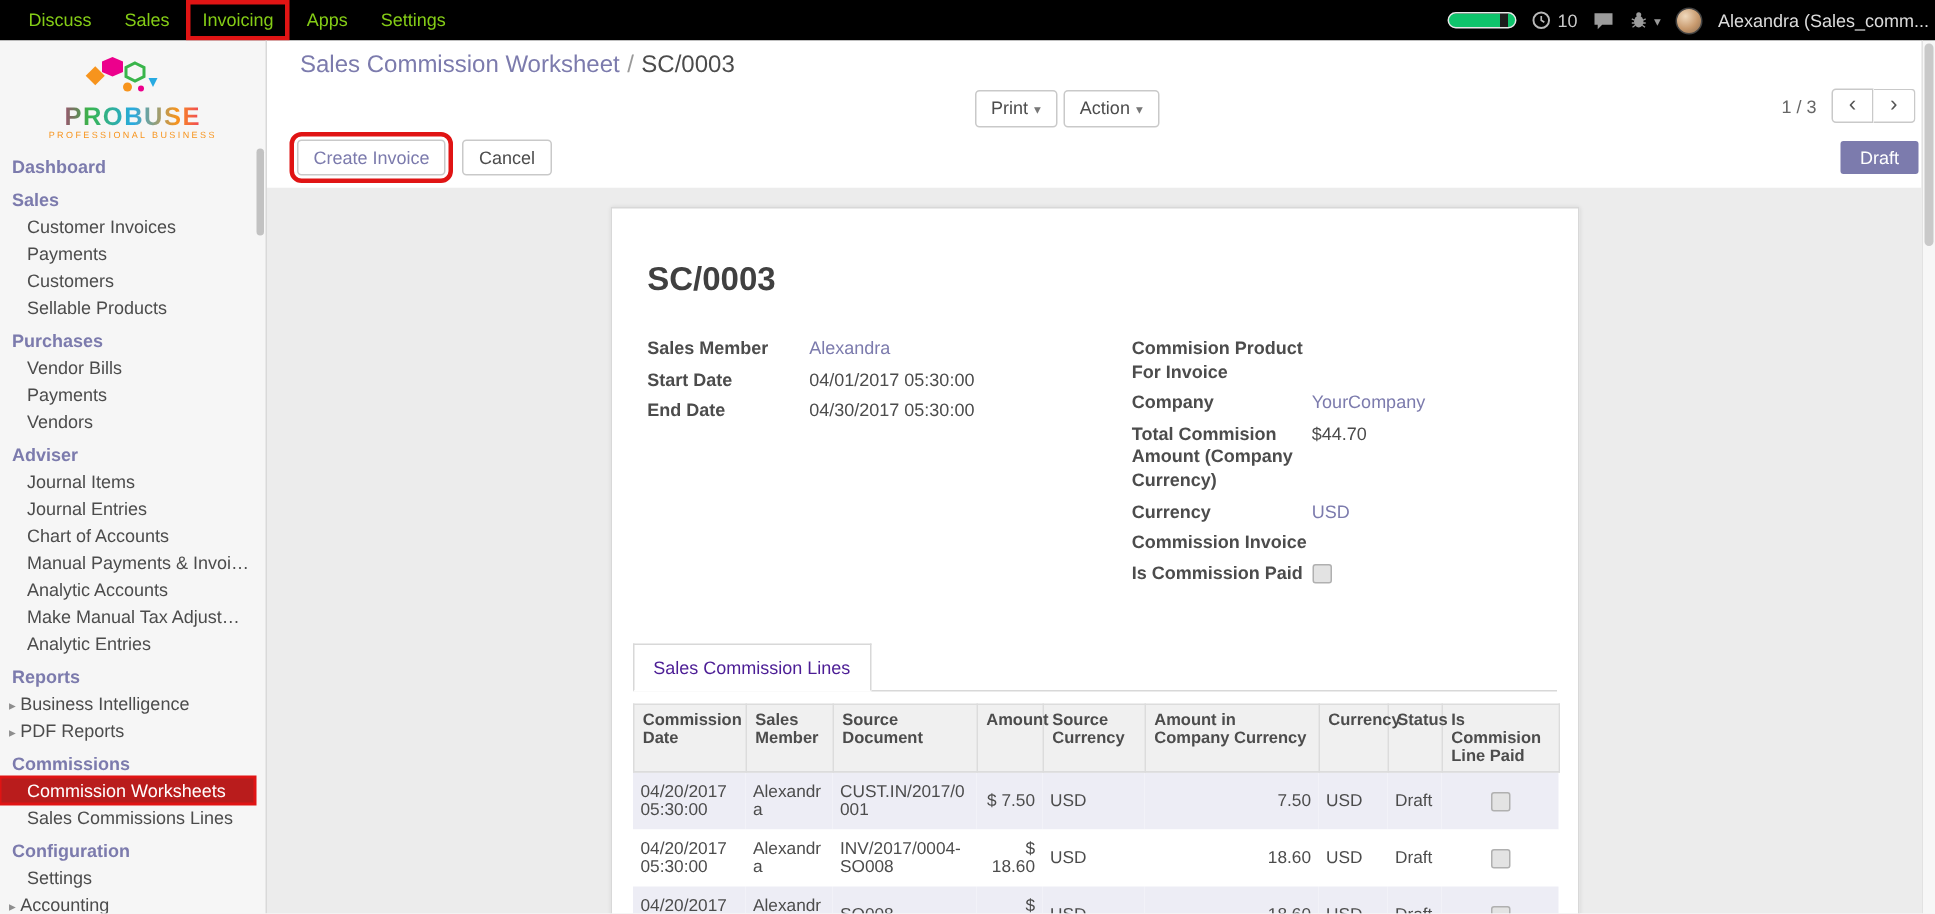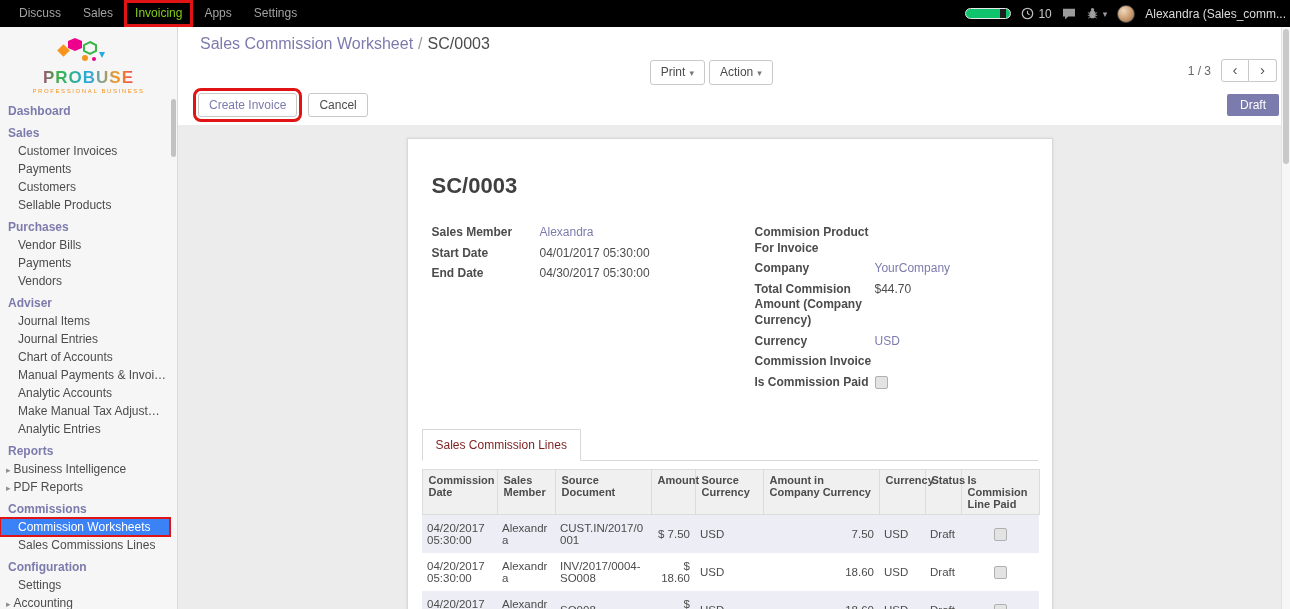--- a/index.html
+++ b/index.html
@@ -6,21 +6,21 @@
   html,body { margin:0; padding:0; }
   body {
     width:1290px; height:609px; overflow:hidden; position:relative;
     font-family:"Liberation Sans", sans-serif; font-size:12px; color:#4c4c4c;
     background:#fff;
   }
 
   
   .topbar { height:27px; background:#000; display:flex; align-items:stretch; }
   .tb-menu { display:flex; padding-left:8px; }
-  .tb-item { padding:0 11px; line-height:27px; font-size:12px; color:#a3a3a3; cursor:pointer; white-space:nowrap; }
+  .tb-item { padding:0 11px; line-height:27px; font-size:12px; color:#84cc16; cursor:pointer; white-space:nowrap; }
   .tb-item.active { color:#84cc16; outline:3px solid #e01414; outline-offset:-3px; }
   .tb-right { margin-left:auto; display:flex; align-items:center; gap:10px; padding-right:4px; }
   .pill { width:46px; height:11px; border-radius:6px; border:1px solid #e9e9e9;
           background:linear-gradient(90deg,#0fc46c 0 78%,#1d1d1d 78% 90%,#0fc46c 90%); }
   .tb-ico { display:flex; align-items:center; gap:4px; color:#b9b9b9; cursor:pointer; }
   .tb-count { color:#c9c9c9; font-size:12px; }
   .tb-caret { color:#9a9a9a; font-size:9px; }
   .avatar { width:18px; height:18px; border-radius:50%;
             background:radial-gradient(circle at 35% 30%, #f0d9bd 0%, #c89a6e 55%, #8a6d52 100%);
             border:1px solid #444; }
@@ -37,21 +37,21 @@
   @supports (-webkit-background-clip:text) {
     .logo-text { background:linear-gradient(90deg,#f7941d,#ec008c,#39b54a,#27aae1,#f7941d,#ec008c,#39b54a);
                  -webkit-background-clip:text; background-clip:text; color:transparent; }
   }
   .logo-tag { font-size:6px; color:#f7941d; letter-spacing:1.6px; margin-top:1px; }
   .nav { padding-top:1px; }
   .nav-heading { color:#7c7bad; font-weight:bold; padding:6px 8px 2px 8px; cursor:default; }
   .nav-item { padding:2px 8px 2px 18px; color:#4c4c4c; cursor:pointer; white-space:nowrap; overflow:hidden; text-overflow:ellipsis; }
   .nav-item .sb-caret { color:#8e8e8e; font-size:9px; margin-right:3px; }
   .nav-item.has-caret { padding-left:6px; }
-  .nav-item.active { background:#3b82f6; color:#fff; margin-right:7px; outline:2px solid #e01414; outline-offset:-1px; }
+  .nav-item.active { background:#b91c1c; color:#fff; margin-right:7px; outline:2px solid #e01414; outline-offset:-1px; }
   .sb-thumb { position:absolute; top:72px; right:1px; width:5px; height:58px; background:#c2c2c2; border-radius:3px; cursor:pointer; }
 
   
   .control { background:#fff; padding:6px 2px 5px 16px; position:relative; }
   .breadcrumb { font-size:16px; line-height:20px; margin:1px 0 5px 6px; }
   .bc-link { color:#7c7bad; cursor:pointer; }
   .bc-sep { color:#9a9a9a; margin:0 5px; }
   .bc-cur { color:#4c4c4c; }
   .cp-row { position:relative; height:27px; }
   .cp-center { position:absolute; left:42%; top:1px; display:flex; }
@@ -81,21 +81,21 @@
   .frow { display:flex; margin-bottom:5px; }
   .flabel { font-weight:bold; color:#4c4c4c; width:108px; flex:none; line-height:1.3; }
   .group-right .flabel { width:120px;margin-left:12px; }
   .fval { flex:1; line-height:1.3; min-height:14px; }
   .link { color:#7c7bad; cursor:pointer; }
   .cb { width:13px; height:13px; border:1px solid #b0b0b0; background:#e3e3e3; display:inline-block;
         border-radius:2px; vertical-align:middle; }
 
   .tabs { margin-top:34px; border-bottom:1px solid #d8d8d8; }
   .tab { display:inline-block; background:#fff; border:1px solid #d8d8d8; border-bottom:1px solid #fff;
-         margin-bottom:-1px; padding:8px 13px; color:#7f1d1d; cursor:pointer; }
+         margin-bottom:-1px; padding:8px 13px; color:#4c1d95; cursor:pointer; }
 
   table.lines { width:100%; border-collapse:collapse; table-layout:fixed; margin-top:8px; }
   table.lines th { background:#f0f0f0; border:1px solid #dcdcdc; font-weight:bold; text-align:left;
                    padding:4px 6px; vertical-align:top; font-size:11px; color:#4c4c4c; }
   table.lines td { padding:7px 5px; vertical-align:middle; font-size:11.5px; color:#4c4c4c;
                    overflow-wrap:break-word; cursor:pointer; }
   tr.row-a { background:#ededf5; }
   tr.row-b { background:#ffffff; }
   td.num, th.num { text-align:right; }
   td.center { text-align:center; }

